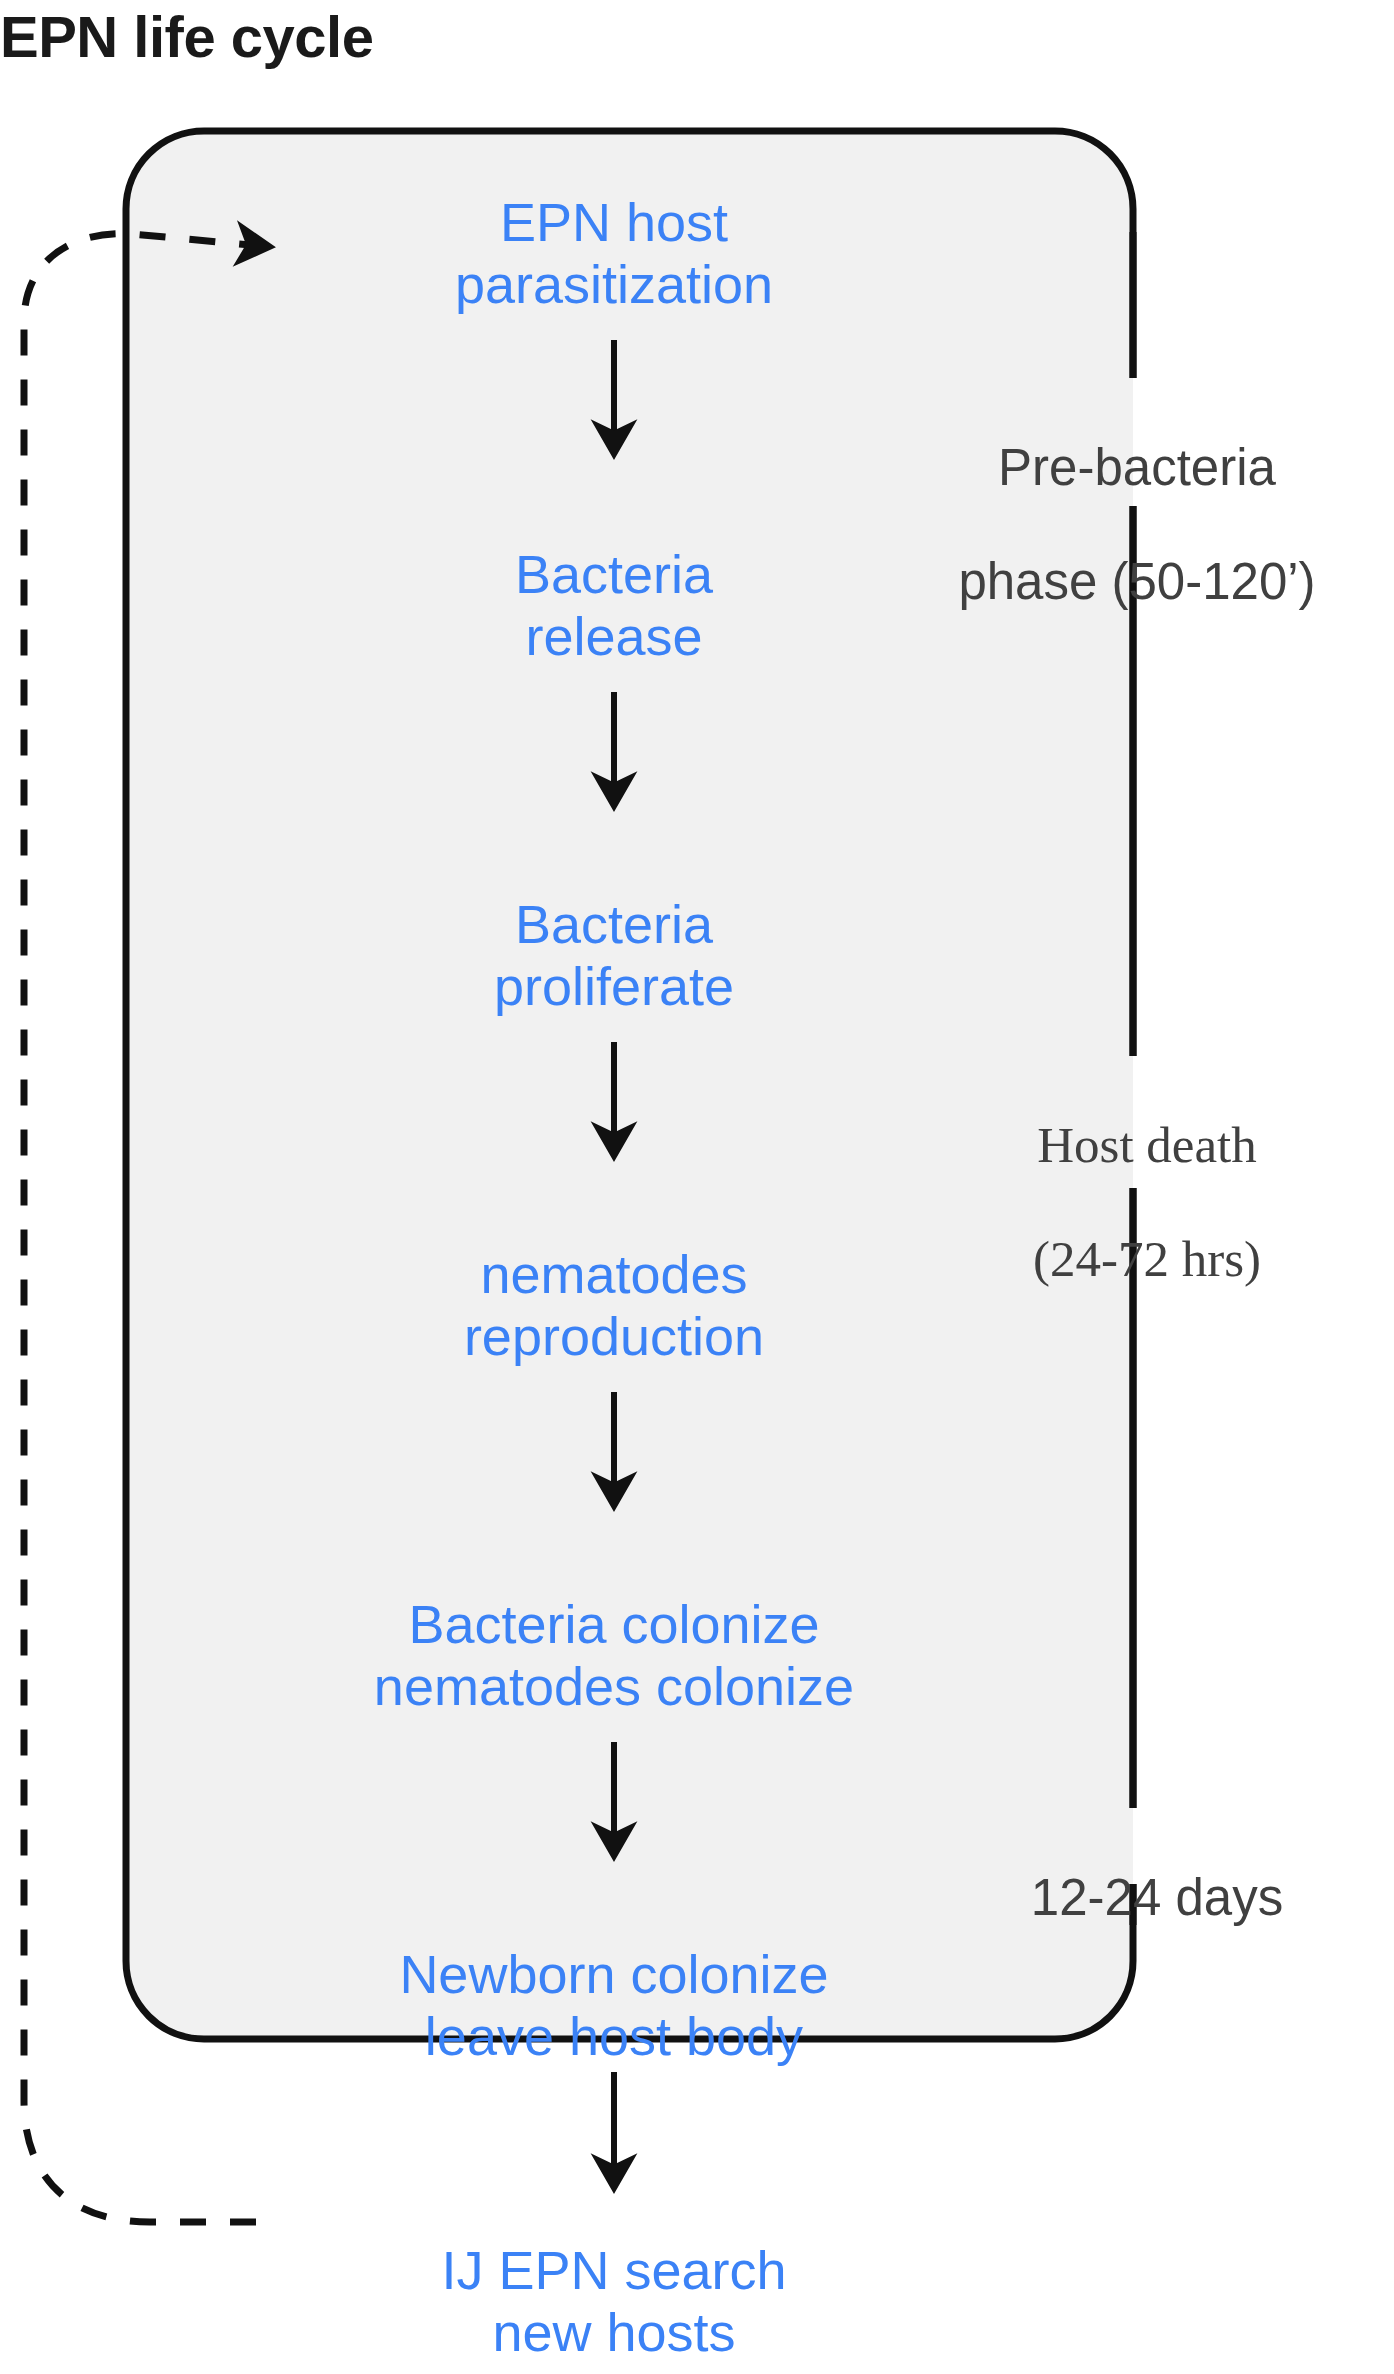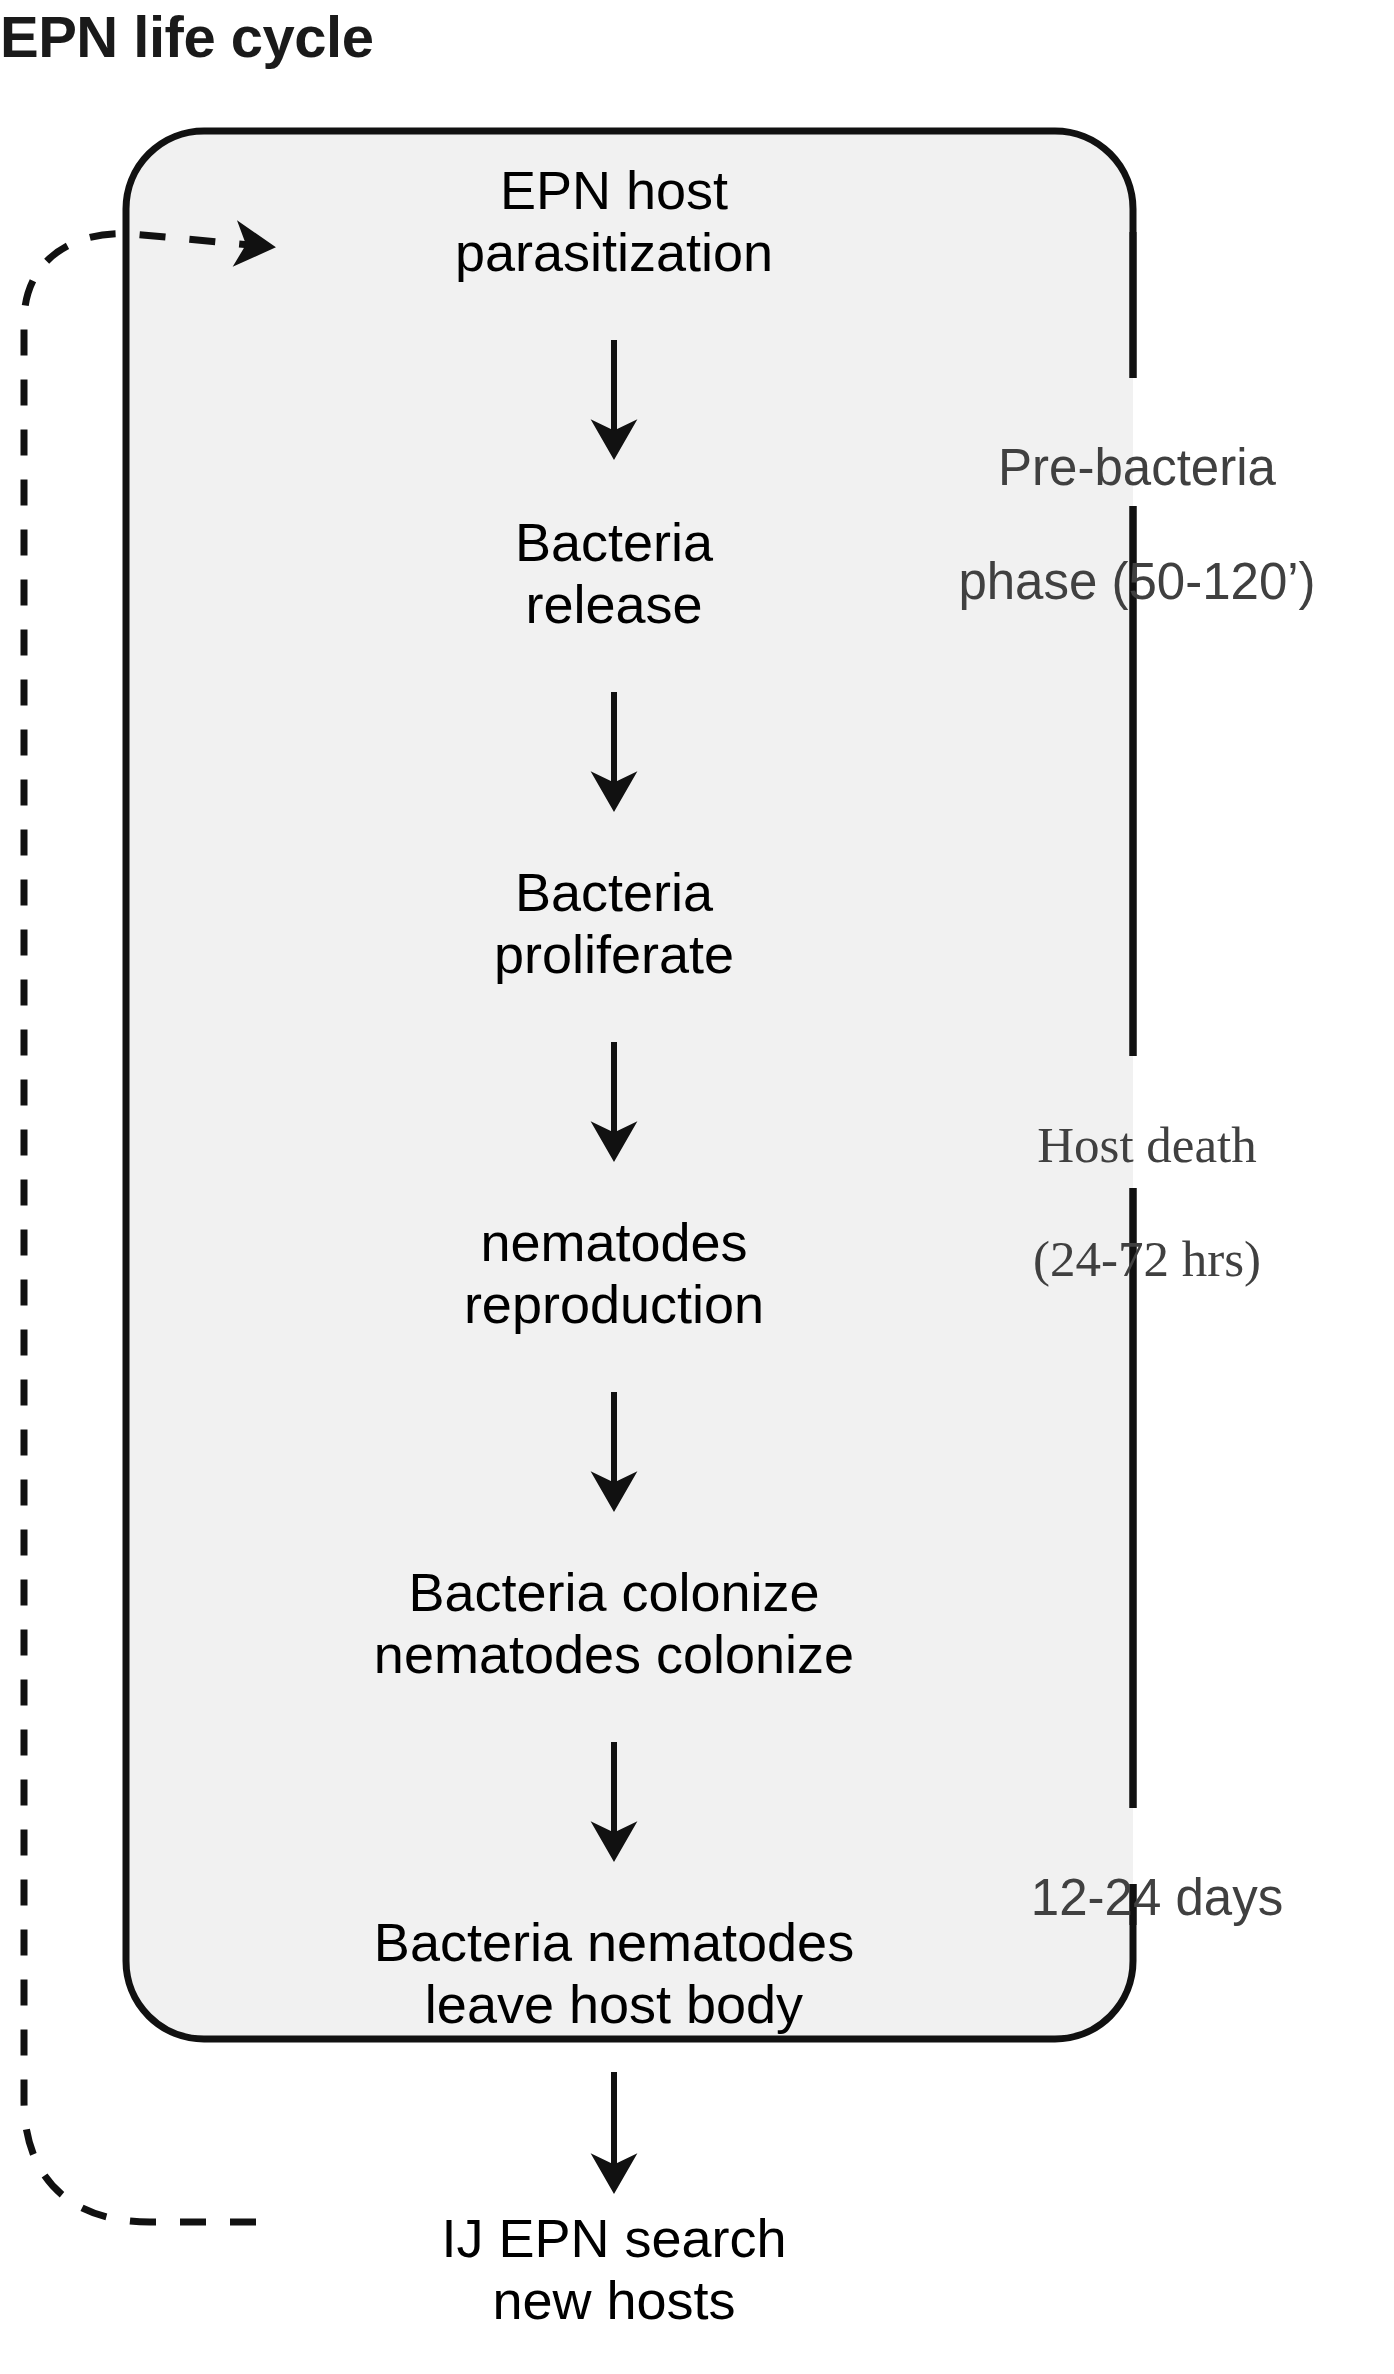--- a/index.html
+++ b/index.html
@@ -44,22 +44,23 @@
     height: 2374px;
   }
 
   
   .node {
     position: absolute;
     text-align: center;
     font-size: 54px;
     line-height: 1.14;
     font-weight: normal;
-    color: #000000;
+    color: #3b82f6;
     white-space: pre-line;
+    margin-top: 32px;
   }
 
   
   .phase-label {
     position: absolute;
     text-align: center;
     font-size: 51px;
     line-height: 1.12;
     color: #404040;
     white-space: pre-line;
@@ -116,21 +117,21 @@
 
   <div class="node" style="left:274px; top:862px; width:680px;">Bacteria
 proliferate</div>
 
   <div class="node" style="left:274px; top:1212px; width:680px;">nematodes
 reproduction</div>
 
   <div class="node" style="left:194px; top:1562px; width:840px;">Bacteria colonize
 nematodes colonize</div>
 
-  <div class="node" style="left:194px; top:1912px; width:840px;">Bacteria nematodes
+  <div class="node" style="left:194px; top:1912px; width:840px;">Newborn colonize
 leave host body</div>
 
   <div class="node" style="left:274px; top:2208px; width:680px;">IJ EPN search
 new hosts</div>
 
   <div class="line-mask mask-gray" style="left:1060px; top:378px; width:74px; height:128px;"></div>
   <div class="line-mask mask-white" style="left:1133px; top:378px; width:262px; height:128px;"></div>
 
   <div class="line-mask mask-gray" style="left:1060px; top:1056px; width:74px; height:132px;"></div>
   <div class="line-mask mask-white" style="left:1133px; top:1056px; width:262px; height:132px;"></div>

